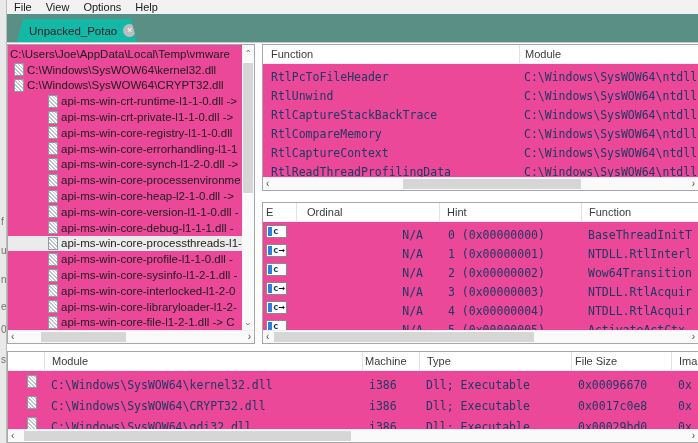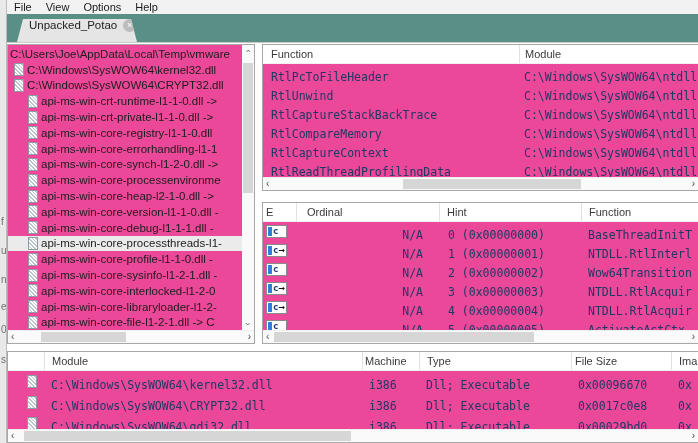--- a/index.html
+++ b/index.html
@@ -11,22 +11,22 @@
   .left-strip{left:0;top:0;width:7px;height:443px;background:#e9e9e9;border-right:1px solid #bcbcbc;box-sizing:border-box;overflow:hidden}
   .frag{position:absolute;left:1px;color:#707070;font-size:10px;white-space:nowrap}
   .f0{top:216px}.f1{top:245px}.f2{top:274px}.f3{top:301px}.f4{top:324px}.f5{top:354px}
 
   
   .menubar{left:7px;top:0;width:691px;height:14px;background:#f2f2f2;display:flex;align-items:center;font-size:11px;color:#1a1a1a}
   .menu-item{padding:0 7px;line-height:14px;cursor:default}
 
   
   .tabbar{left:7px;top:14px;width:691px;height:29px;background:#5a8f85;border-bottom:1px solid #c9c9c9;box-sizing:border-box}
-  .tab{position:absolute;left:10px;top:5px;width:120px;height:23px;background:#e5e5e5;
-       clip-path:polygon(6px 0,114px 0,120px 100%,0 100%);display:flex;}
+  .tab{position:absolute;left:10px;top:5px;width:120px;height:23px;background:#14b8a6;
+       clip-path:polygon(6px 0,114px 0,120px 100%,0 100%);display:flex;align-items:center}
   .tab-label{margin-left:12px;font-size:11.5px;color:#222;white-space:nowrap}
   .tab-close{margin-left:6px;width:13px;height:13px;border-radius:50%;background:#bdbdbd;color:#fff;
              font-size:9px;line-height:13px;text-align:center;cursor:default}
 
   
   .panel{position:absolute;background:#ec4899;border:1px solid #a7a7a7;box-sizing:border-box;overflow:hidden}
   .tree-panel{left:7px;top:44px;width:248px;height:300px}
   .imports-panel{left:262px;top:44px;width:436px;height:147px;border-right:none}
   .exports-panel{left:262px;top:202px;width:436px;height:142px;border-right:none}
   .modules-panel{left:7px;top:351px;width:691px;height:92px;border-right:none}
@@ -50,21 +50,21 @@
   .c-fn{left:8px}.c-mod{left:261px}
   
   .c-ord{left:33px;width:127px;text-align:right}.c-hint{left:185px}.c-fn2{left:325px}
   
   .c-m{left:43px}.c-mach{left:361px}.c-type{left:418px}.c-fs{left:570px}.c-ib{left:670px}
 
   
   .tree-rows{position:absolute;left:0;right:0;top:0;bottom:13px;overflow:hidden;padding-top:1px}
   .tree-row{height:15.8px;display:flex;align-items:center;font-size:11.5px;color:#1c1c1c;white-space:nowrap;overflow:hidden}
   .tree-row.sel{background:#ebebeb}
-  .ind0{padding-left:2px}.ind1{padding-left:6px}.ind2{padding-left:20px}
+  .ind0{padding-left:2px}.ind1{padding-left:6px}.ind2{padding-left:40px}
   .tree-text{white-space:nowrap}
 
   
   .doc-icon{flex:0 0 10px;width:10px;height:13px;margin-right:3px;box-sizing:border-box;border:1px solid #8f9aa3;
             background:repeating-linear-gradient(45deg,#fff 0 1.6px,#b9c6d0 1.6px 2.6px)}
   .doc-icon.in-cell{position:absolute;display:block}
 
   
   .e-icon{position:absolute;left:3px;top:3px;width:21px;height:13px;box-sizing:border-box;border:1px solid #8a8a8a;
           background:#fff;display:flex;align-items:center}

